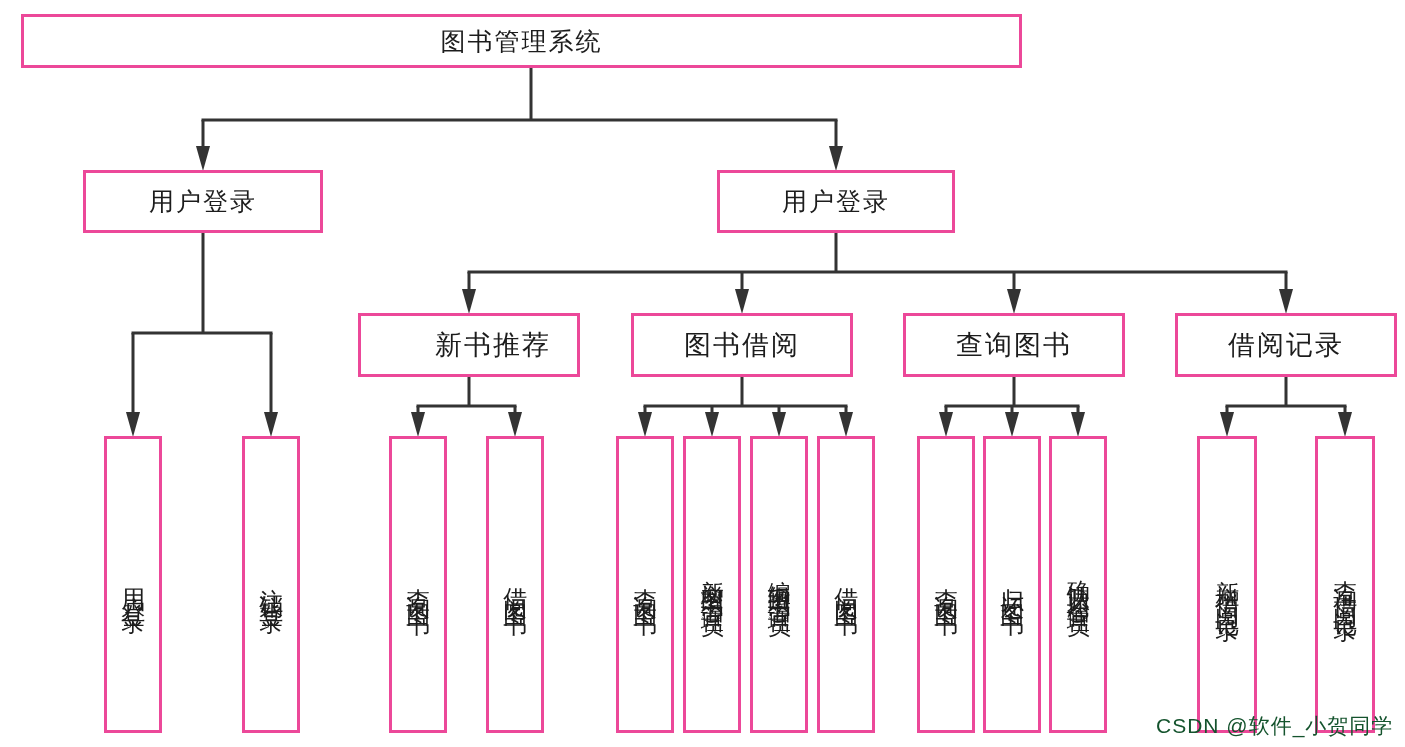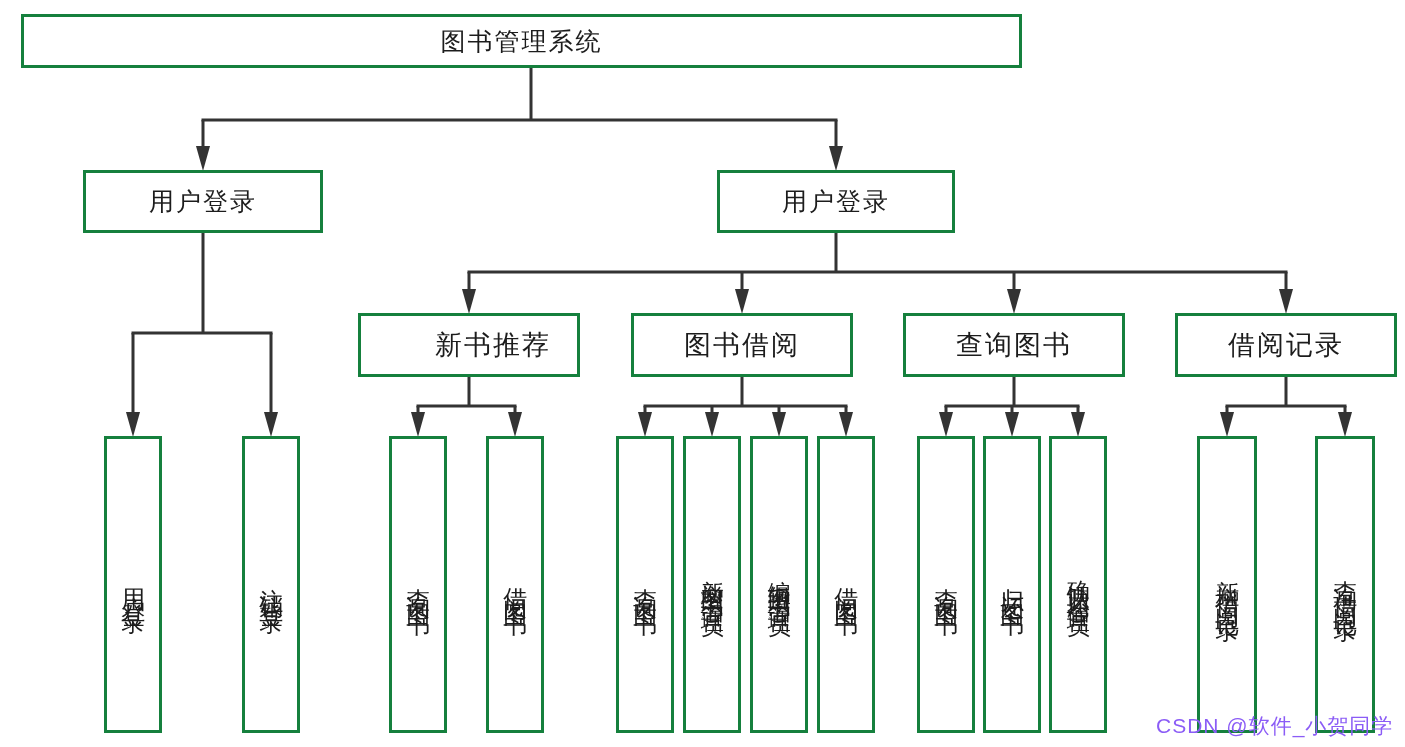--- a/index.html
+++ b/index.html
@@ -2,39 +2,39 @@
 <html><head>
 <meta charset="utf-8">
 <style>
   html,body{margin:0;padding:0;background:#ffffff;}
   .stage{
     position:relative;width:1405px;height:747px;background:#ffffff;overflow:hidden;
     font-family:"Liberation Sans","DejaVu Sans",sans-serif;color:#1c1c1c;
   }
   .connectors{position:absolute;left:0;top:0;width:1405px;height:747px;}
   .box{
-    position:absolute;background:#ffffff;border:3px solid #15803d;
+    position:absolute;background:#ffffff;border:3px solid #ec4899;
     display:flex;align-items:center;justify-content:center;box-sizing:border-box;
   }
   .root{left:21px;top:14px;width:1001px;height:54px;}
   .root span{font-size:25px;letter-spacing:2px;}
   .l2{top:170px;width:240px;height:63px;}
   .l2 span{font-size:25px;letter-spacing:2px;}
   .l3{top:313px;width:222px;height:64px;}
   .l3 span{font-size:27px;letter-spacing:2px;}
   .leaf{top:436px;width:58px;height:297px;}
   .vtext{
     writing-mode:vertical-rl;text-orientation:mixed;
     font-size:24px;line-height:1.1;letter-spacing:8px;
     white-space:nowrap;
   }
   .vtext.long{font-size:23px;letter-spacing:5px;}
   .watermark{
     position:absolute;left:1156px;top:712px;width:240px;
-    font-size:21px;color:#8b5cf6;letter-spacing:1px;white-space:nowrap;
+    font-size:21px;color:#14532d;letter-spacing:1px;white-space:nowrap;
   }
 </style>
 </head>
 <body>
 
 <div class="stage">
 
   <svg class="connectors" width="1405" height="747" viewBox="0 0 1405 747" fill="none" stroke="#333333" stroke-width="3">
 
     <path d="M531 68 V120 M203 120 H836" stroke-linecap="square"></path>

